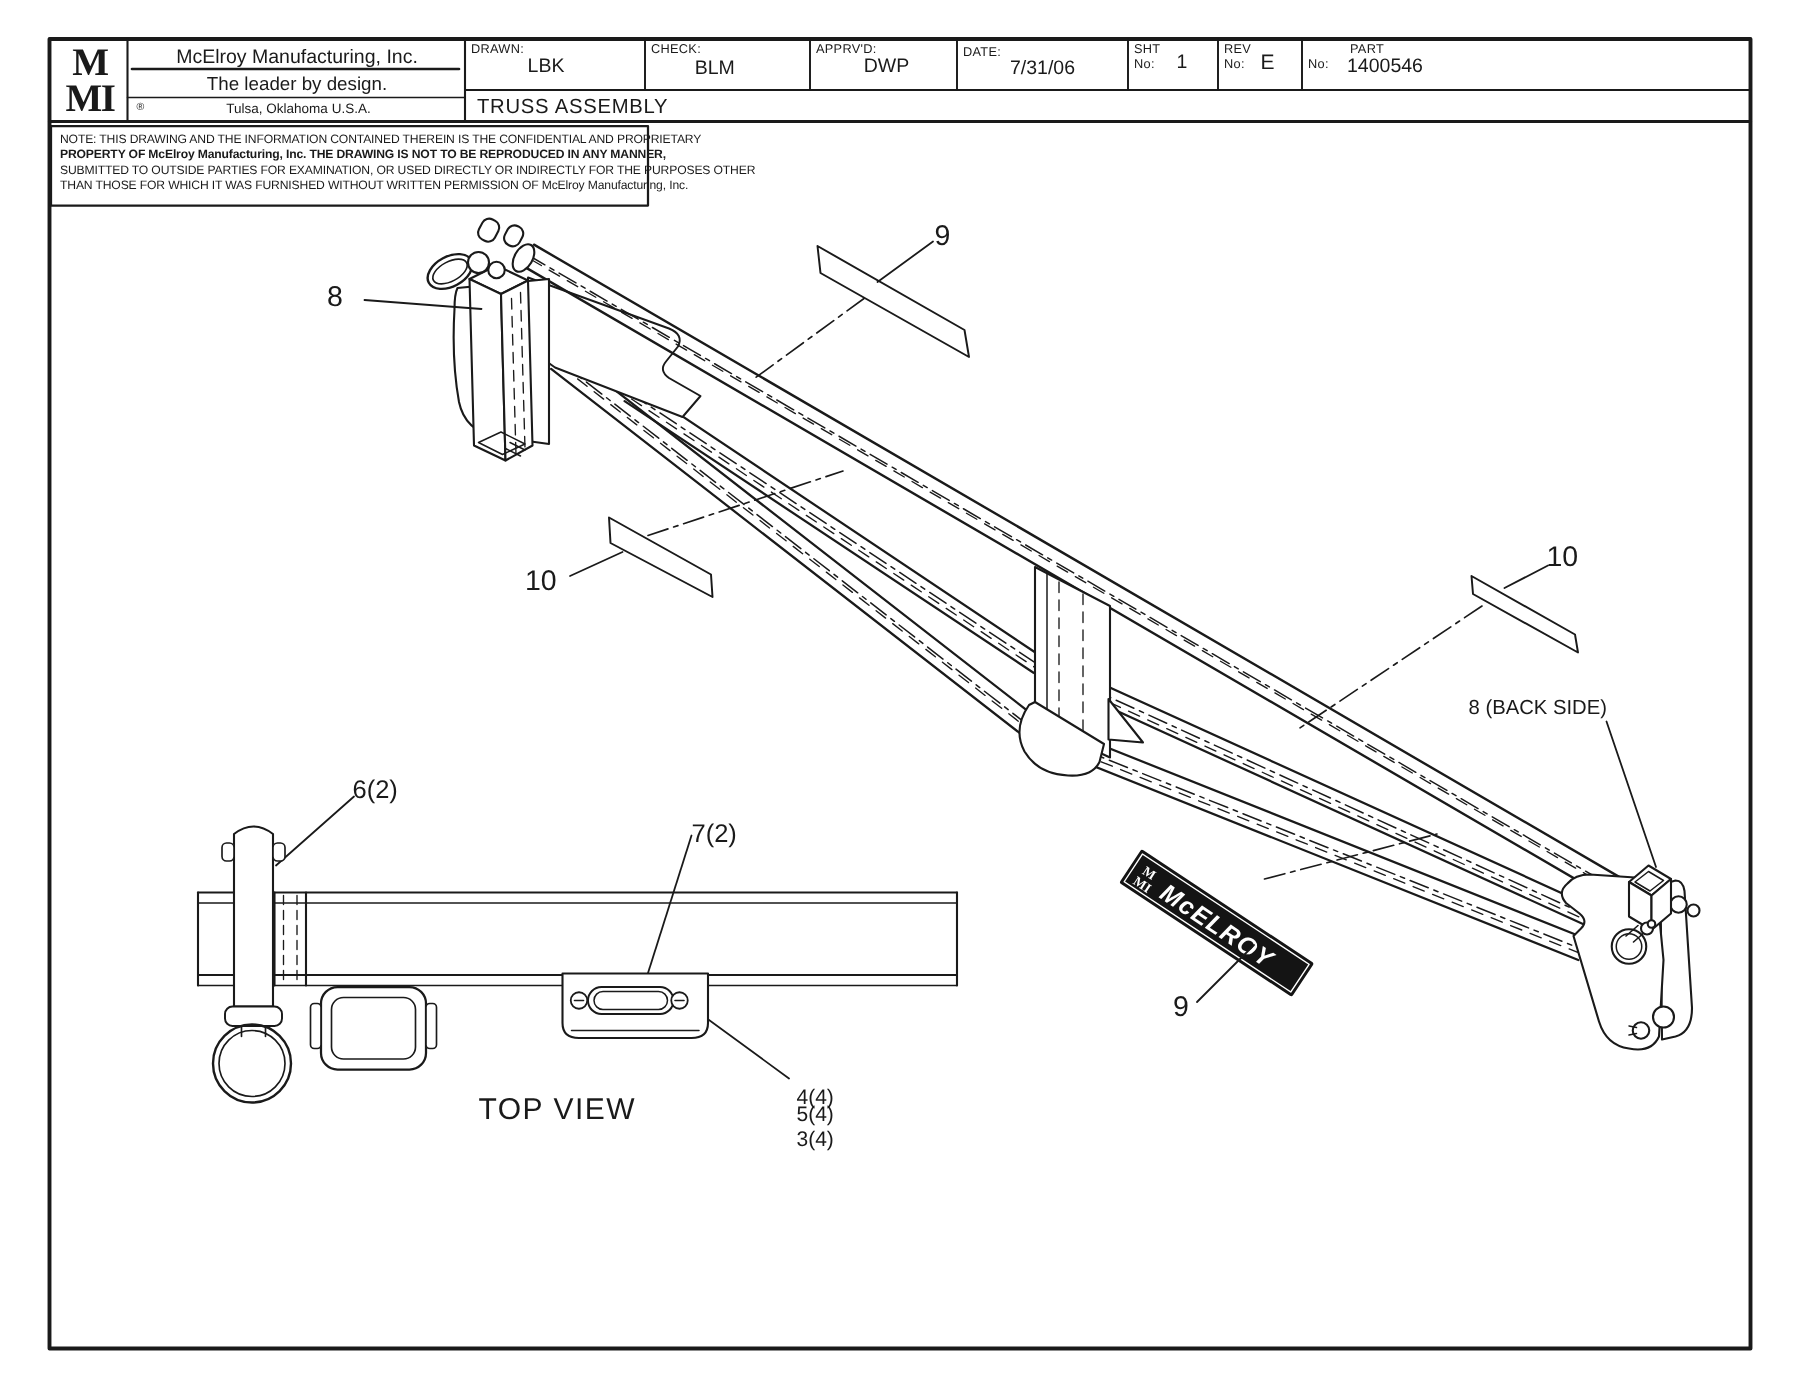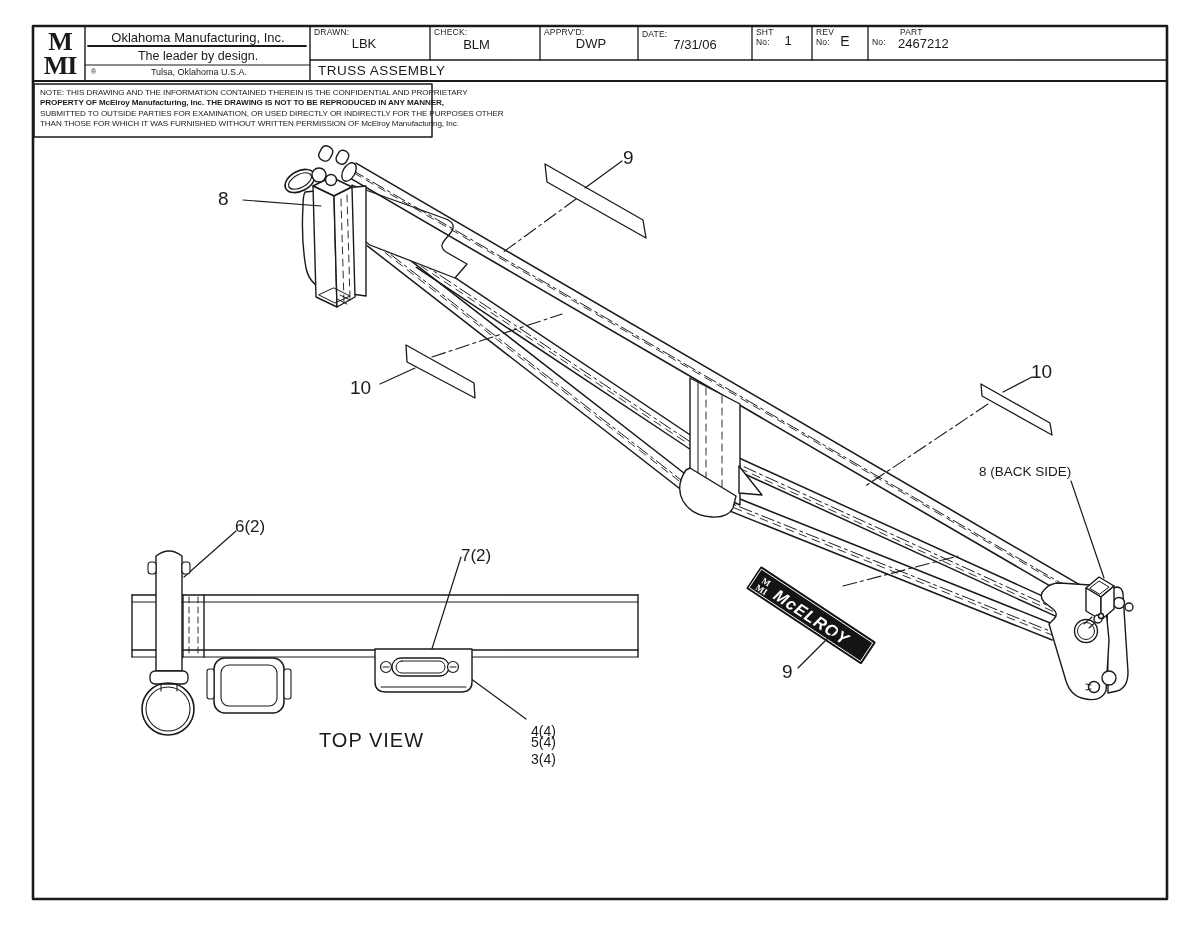--- a/index.html
+++ b/index.html
@@ -187,21 +187,21 @@
     <circle cx="386" cy="667" r="5.5" fill="#fff" stroke-width="1.2"></circle>
     <line x1="383" y1="667" x2="389" y2="667" stroke-width="1.1"></line>
     <circle cx="453" cy="667" r="5.5" fill="#fff" stroke-width="1.2"></circle>
     <line x1="450" y1="667" x2="456" y2="667" stroke-width="1.1"></line>
   </g>
 </svg>
 
   <div class="t logo c" style="left:36px;top:27px;width:48px;font-size:26px;">M</div>
   <div class="t logo c" style="left:36px;top:51px;width:48px;font-size:26px;">MI</div>
 
-  <div class="t c" style="left:88px;top:30px;width:220px;font-size:13px;">Oklahoma Manufacturing, Inc.</div>
+  <div class="t c" style="left:88px;top:30px;width:220px;font-size:13px;">McElroy Manufacturing, Inc.</div>
   <div class="t c" style="left:88px;top:49px;width:220px;font-size:12.5px;">The leader by design.</div>
   <div class="t" style="left:91px;top:68px;font-size:7px;">®</div>
   <div class="t c" style="left:104px;top:67px;width:190px;font-size:9px;">Tulsa, Oklahoma U.S.A.</div>
 
   <div class="t lbl" style="left:314px;top:27px;">DRAWN:</div>
   <div class="t val c" style="left:310px;top:36px;width:108px;">LBK</div>
 
   <div class="t lbl" style="left:434px;top:27px;">CHECK:</div>
   <div class="t val c" style="left:430px;top:37px;width:93px;">BLM</div>
 
@@ -214,21 +214,21 @@
   <div class="t lbl" style="left:756px;top:27px;">SHT</div>
   <div class="t lbl" style="left:756px;top:37px;">No:</div>
   <div class="t val c" style="left:768px;top:33px;width:40px;">1</div>
 
   <div class="t lbl" style="left:816px;top:27px;">REV</div>
   <div class="t lbl" style="left:816px;top:37px;">No:</div>
   <div class="t c" style="left:830px;top:33px;width:30px;font-size:14px;">E</div>
 
   <div class="t lbl" style="left:872px;top:27px;margin-left:28px;">PART</div>
   <div class="t lbl" style="left:872px;top:37px;">No:</div>
-  <div class="t val" style="left:898px;top:36px;">2467212</div>
+  <div class="t val" style="left:898px;top:36px;">1400546</div>
 
   <div class="t" style="left:318px;top:63px;font-size:13.5px;letter-spacing:.5px;">TRUSS ASSEMBLY</div>
 
   <div class="note-wrap">
     <div class="note-line">NOTE: THIS DRAWING AND THE INFORMATION CONTAINED THEREIN IS THE CONFIDENTIAL AND PROPRIETARY</div>
     <div class="note-line note-bold">PROPERTY OF McElroy Manufacturing, Inc. THE DRAWING IS NOT TO BE REPRODUCED IN ANY MANNER,</div>
     <div class="note-line">SUBMITTED TO OUTSIDE PARTIES FOR EXAMINATION, OR USED DIRECTLY OR INDIRECTLY FOR THE PURPOSES OTHER</div>
     <div class="note-line">THAN THOSE FOR WHICH IT WAS FURNISHED WITHOUT WRITTEN PERMISSION OF McElroy Manufacturing, Inc.</div>
   </div>
 

